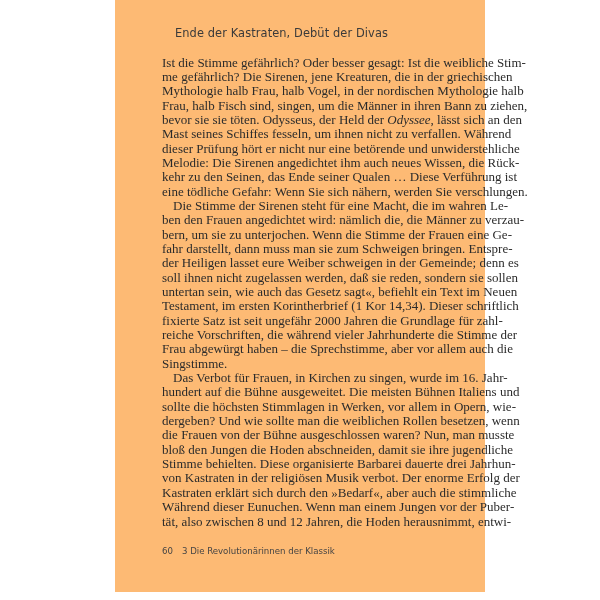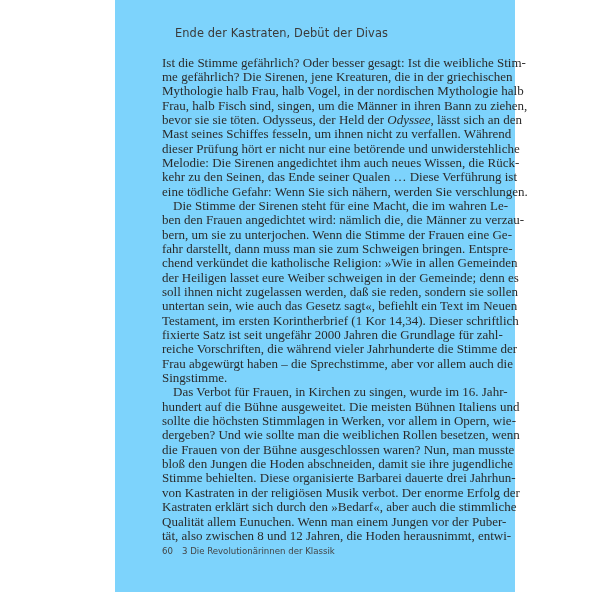--- a/index.html
+++ b/index.html
@@ -5,22 +5,22 @@
   html, body { margin: 0; padding: 0; }
   body {
     width: 600px; height: 600px;
     background: #ffffff;
     position: relative;
     overflow: hidden;
   }
   .page {
     position: absolute;
     left: 115px; top: 0;
-    width: 400px; height: 592px;
-    background: #7dd3fc;
+    width: 370px; height: 592px;
+    background: #fdba74;
   }
   .running-head {
     position: absolute;
     left: 60px; top: 26px;
     font-family: "DejaVu Sans", sans-serif;
     font-size: 11.4px;
     color: #3a3a3a;
     letter-spacing: 0.1px;
     white-space: nowrap;
   }
@@ -67,37 +67,36 @@
       <span class="line">bevor sie sie töten. Odysseus, der Held der <em>Odyssee</em>, lässt sich an den</span>
       <span class="line">Mast seines Schiffes fesseln, um ihnen nicht zu verfallen. Während</span>
       <span class="line">dieser Prüfung hört er nicht nur eine betörende und unwiderstehliche</span>
       <span class="line">Melodie: Die Sirenen angedichtet ihm auch neues Wissen, die Rück-</span>
       <span class="line">kehr zu den Seinen, das Ende seiner Qualen … Diese Verführung ist</span>
       <span class="line last">eine tödliche Gefahr: Wenn Sie sich nähern, werden Sie verschlungen.</span>
       <span class="line indent">Die Stimme der Sirenen steht für eine Macht, die im wahren Le-</span>
       <span class="line">ben den Frauen angedichtet wird: nämlich die, die Männer zu verzau-</span>
       <span class="line">bern, um sie zu unterjochen. Wenn die Stimme der Frauen eine Ge-</span>
       <span class="line">fahr darstellt, dann muss man sie zum Schweigen bringen. Entspre-</span>
-      <span class="line">chend verkündet die katholische Religion: »Wie in allen Gemeinden</span>
       <span class="line">der Heiligen lasset eure Weiber schweigen in der Gemeinde; denn es</span>
       <span class="line">soll ihnen nicht zugelassen werden, daß sie reden, sondern sie sollen</span>
       <span class="line">untertan sein, wie auch das Gesetz sagt«, befiehlt ein Text im Neuen</span>
       <span class="line">Testament, im ersten Korintherbrief (1 Kor 14,34). Dieser schriftlich</span>
       <span class="line">fixierte Satz ist seit ungefähr 2000 Jahren die Grundlage für zahl-</span>
       <span class="line">reiche Vorschriften, die während vieler Jahrhunderte die Stimme der</span>
       <span class="line">Frau abgewürgt haben – die Sprechstimme, aber vor allem auch die</span>
       <span class="line last">Singstimme.</span>
       <span class="line indent">Das Verbot für Frauen, in Kirchen zu singen, wurde im 16. Jahr-</span>
       <span class="line">hundert auf die Bühne ausgeweitet. Die meisten Bühnen Italiens und</span>
       <span class="line">sollte die höchsten Stimmlagen in Werken, vor allem in Opern, wie-</span>
       <span class="line">dergeben? Und wie sollte man die weiblichen Rollen besetzen, wenn</span>
       <span class="line">die Frauen von der Bühne ausgeschlossen waren? Nun, man musste</span>
       <span class="line">bloß den Jungen die Hoden abschneiden, damit sie ihre jugendliche</span>
       <span class="line">Stimme behielten. Diese organisierte Barbarei dauerte drei Jahrhun-</span>
       <span class="line">von Kastraten in der religiösen Musik verbot. Der enorme Erfolg der</span>
       <span class="line">Kastraten erklärt sich durch den »Bedarf«, aber auch die stimmliche</span>
-      <span class="line">Qualität allem Eunuchen. Wenn man einem Jungen vor der Puber-</span>
+      <span class="line">Während dieser Eunuchen. Wenn man einem Jungen vor der Puber-</span>
       <span class="line">tät, also zwischen 8 und 12 Jahren, die Hoden herausnimmt, entwi-</span>
     </div>
   <div class="footer">
     <span class="num">60</span><span>3  Die Revolutionärinnen der Klassik</span>
   </div>
 </div>
 
 </body></html>

